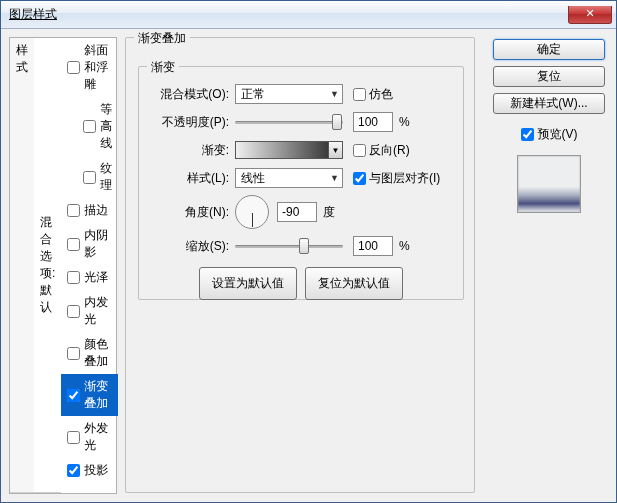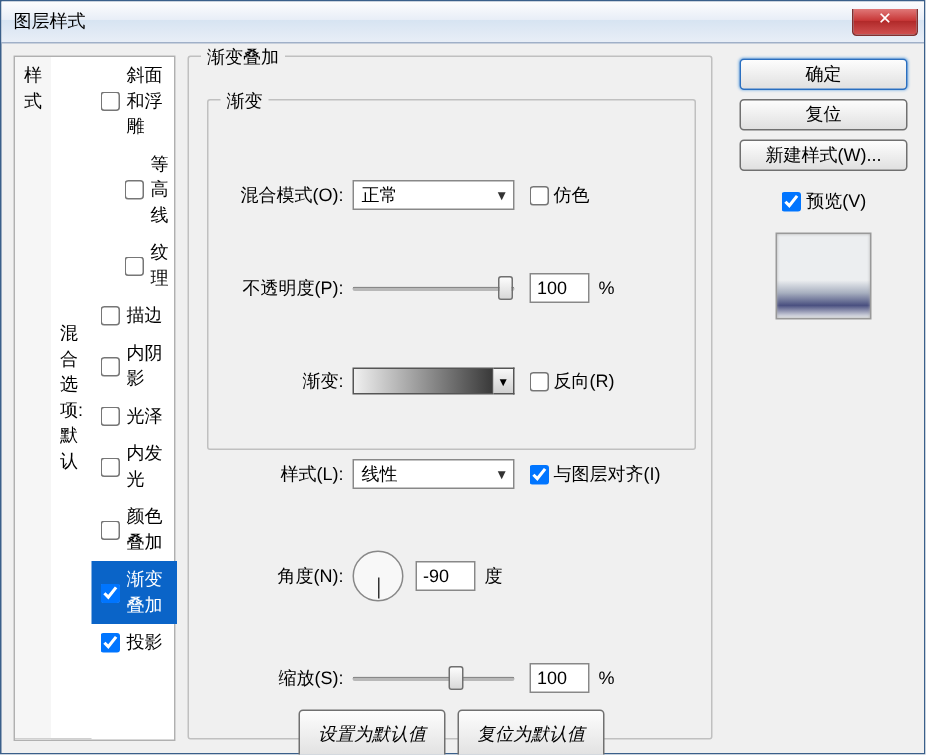--- a/index.html
+++ b/index.html
@@ -1,37 +1,37 @@
 <!DOCTYPE html>
 <html><head>
 <meta charset="utf-8">
 <style>
 * { box-sizing: border-box; margin: 0; padding: 0; font-family: "Microsoft YaHei", "SimSun", sans-serif; font-size: 12px; }
 body { background: #fff; }
 .window { width: 617px; height: 503px; border: 1px solid #3a5f8a; background: #f0f0f0; display: flex; flex-direction: column; }
 .titlebar { height: 28px; background: linear-gradient(to bottom, #fdfdfe, #e8eef7 45%, #d7e4f2 46%, #e8eef7); display: flex; align-items: center; justify-content: space-between; padding: 0 0 0 8px; border-bottom: 1px solid #a0b0c8; }
-.titlebar .title { color: #000; }
+.titlebar .title { color: #000; text-decoration: underline; }
 .close-btn { width: 44px; height: 18px; background: linear-gradient(to bottom, #e07878, #c83838 45%, #b02828 46%, #d05050); border: 1px solid #803030; border-top: none; border-radius: 0 0 3px 3px; color: #fff; text-align: center; line-height: 15px; margin-right: 4px; cursor: pointer; font-size: 11px; }
 .content { flex: 1; display: flex; padding: 8px; gap: 8px; }
 
 .styles-panel { width: 108px; border: 1px solid #b0b0b0; background: #fff; display: flex; flex-direction: row; }
 .styles-header { padding: 4px 6px; border-bottom: 1px solid #d0d0d0; background: #f6f6f6; }
 .style-item { padding: 4px 6px; display: flex; align-items: center; gap: 4px; cursor: pointer; }
 .style-item.indent { padding-left: 22px; }
 .style-item.selected { background: #0a64c8; color: #fff; }
 .style-item.blend { border-bottom: 1px solid #d0d0d0; }
 .style-item input[type=checkbox] { width: 13px; height: 13px; }
 
 .settings-panel { flex: 1; position: relative; }
 .fieldset { border: 1px solid #c0c0c0; border-radius: 2px; position: absolute; }
 .fieldset > .legend { position: absolute; top: -8px; left: 8px; background: #f0f0f0; padding: 0 4px; }
 .outer-fs { left: 0; top: 0; width: 350px; height: 456px; }
 .inner-fs { left: 12px; top: 28px; width: 326px; height: 234px; }
 
-.row { display: flex; align-items: center; height: 26px; margin-bottom: 2px; margin-top: 36px; }
+.row { display: flex; align-items: center; height: 26px; margin-bottom: 2px; }
 .row-label { width: 86px; text-align: right; padding-right: 6px; }
 .inner-body { padding: 14px 10px 8px 10px; }
 
 .select { width: 108px; height: 20px; border: 1px solid #888; background: #fff; display: flex; align-items: center; justify-content: space-between; padding: 0 3px 0 5px; }
 .select .arrow { font-size: 9px; color: #333; }
 
 .slider { width: 108px; height: 18px; position: relative; display: flex; align-items: center; }
 .slider-track { width: 100%; height: 3px; background: #b8b8b8; border-top: 1px solid #888; border-radius: 2px; }
 .slider-thumb { position: absolute; width: 10px; height: 16px; background: linear-gradient(to bottom, #fdfdfd, #d8d8d8); border: 1px solid #707070; border-radius: 2px; top: 1px; }
 
@@ -41,21 +41,21 @@
 .grad-swatch { width: 94px; height: 18px; border: 1px solid #555; background: linear-gradient(to right, #f0f0f0, #3a3a3a); }
 .grad-drop { width: 14px; height: 18px; border: 1px solid #555; border-left: none; background: linear-gradient(to bottom, #f8f8f8, #d0d0d0); display: flex; align-items: center; justify-content: center; font-size: 8px; }
 
 .chk { display: flex; align-items: center; gap: 3px; margin-left: 10px; }
 .chk input { width: 13px; height: 13px; }
 
 .angle-dial { width: 34px; height: 34px; border: 1px solid #888; border-radius: 50%; background: #f8f8f8; position: relative; margin-right: 8px; }
 .angle-line { position: absolute; width: 1px; height: 14px; background: #333; left: 16px; top: 3px; transform-origin: bottom center; }
 
 .btn-row { display: flex; gap: 8px; justify-content: center; margin-top: 8px; }
-.dlg-btn { height: 33px; padding: 12px 12px; border: 1px solid #707070; border-radius: 3px; background: linear-gradient(to bottom, #fdfdfd, #e0e0e0); cursor: pointer; display: flex; align-items: center; justify-content: center; min-width: 90px; font-style: italic; }
+.dlg-btn { height: 33px; padding: 12px 12px; border: 1px solid #707070; border-radius: 3px; background: linear-gradient(to bottom, #fdfdfd, #e0e0e0); cursor: pointer; display: flex; align-items: center; justify-content: center; min-width: 90px; }
 
 .right-panel { width: 118px; display: flex; flex-direction: column; gap: 6px; padding-top: 2px; align-items: center; }
 .side-btn { width: 112px; height: 21px; border: 1px solid #707070; border-radius: 3px; background: linear-gradient(to bottom, #fdfdfd, #e0e0e0); cursor: pointer; display: flex; align-items: center; justify-content: center; }
 .side-btn.primary { border: 1px solid #2a6fc0; box-shadow: 0 0 2px #5a9fe0; }
 .preview-chk { display: flex; align-items: center; gap: 4px; margin-top: 6px; }
 .preview-box { width: 64px; height: 58px; border: 1px solid #999; background: linear-gradient(to bottom, #eceef0 0%, #eceef0 55%, #a8b0c0 70%, #4a5080 85%, #eceef0 100%); margin-top: 6px; box-shadow: inset 0 0 2px #aaa; }
 </style>
 </head>
 <body>
 
@@ -100,20 +100,24 @@
             <input type="checkbox" style="">
             <span>内发光</span>
           </div>
           <div class="style-item">
             <input type="checkbox" style="">
             <span>颜色叠加</span>
           </div>
           <div class="style-item selected">
             <input type="checkbox" checked="" style="">
             <span>渐变叠加</span>
+          </div>
+          <div class="style-item">
+            <input type="checkbox" style="">
+            <span>外发光</span>
           </div>
           <div class="style-item">
             <input type="checkbox" checked="" style="">
             <span>投影</span>
           </div>
         </div>
     </div>
 
     <div class="settings-panel">
       <div class="fieldset outer-fs">

